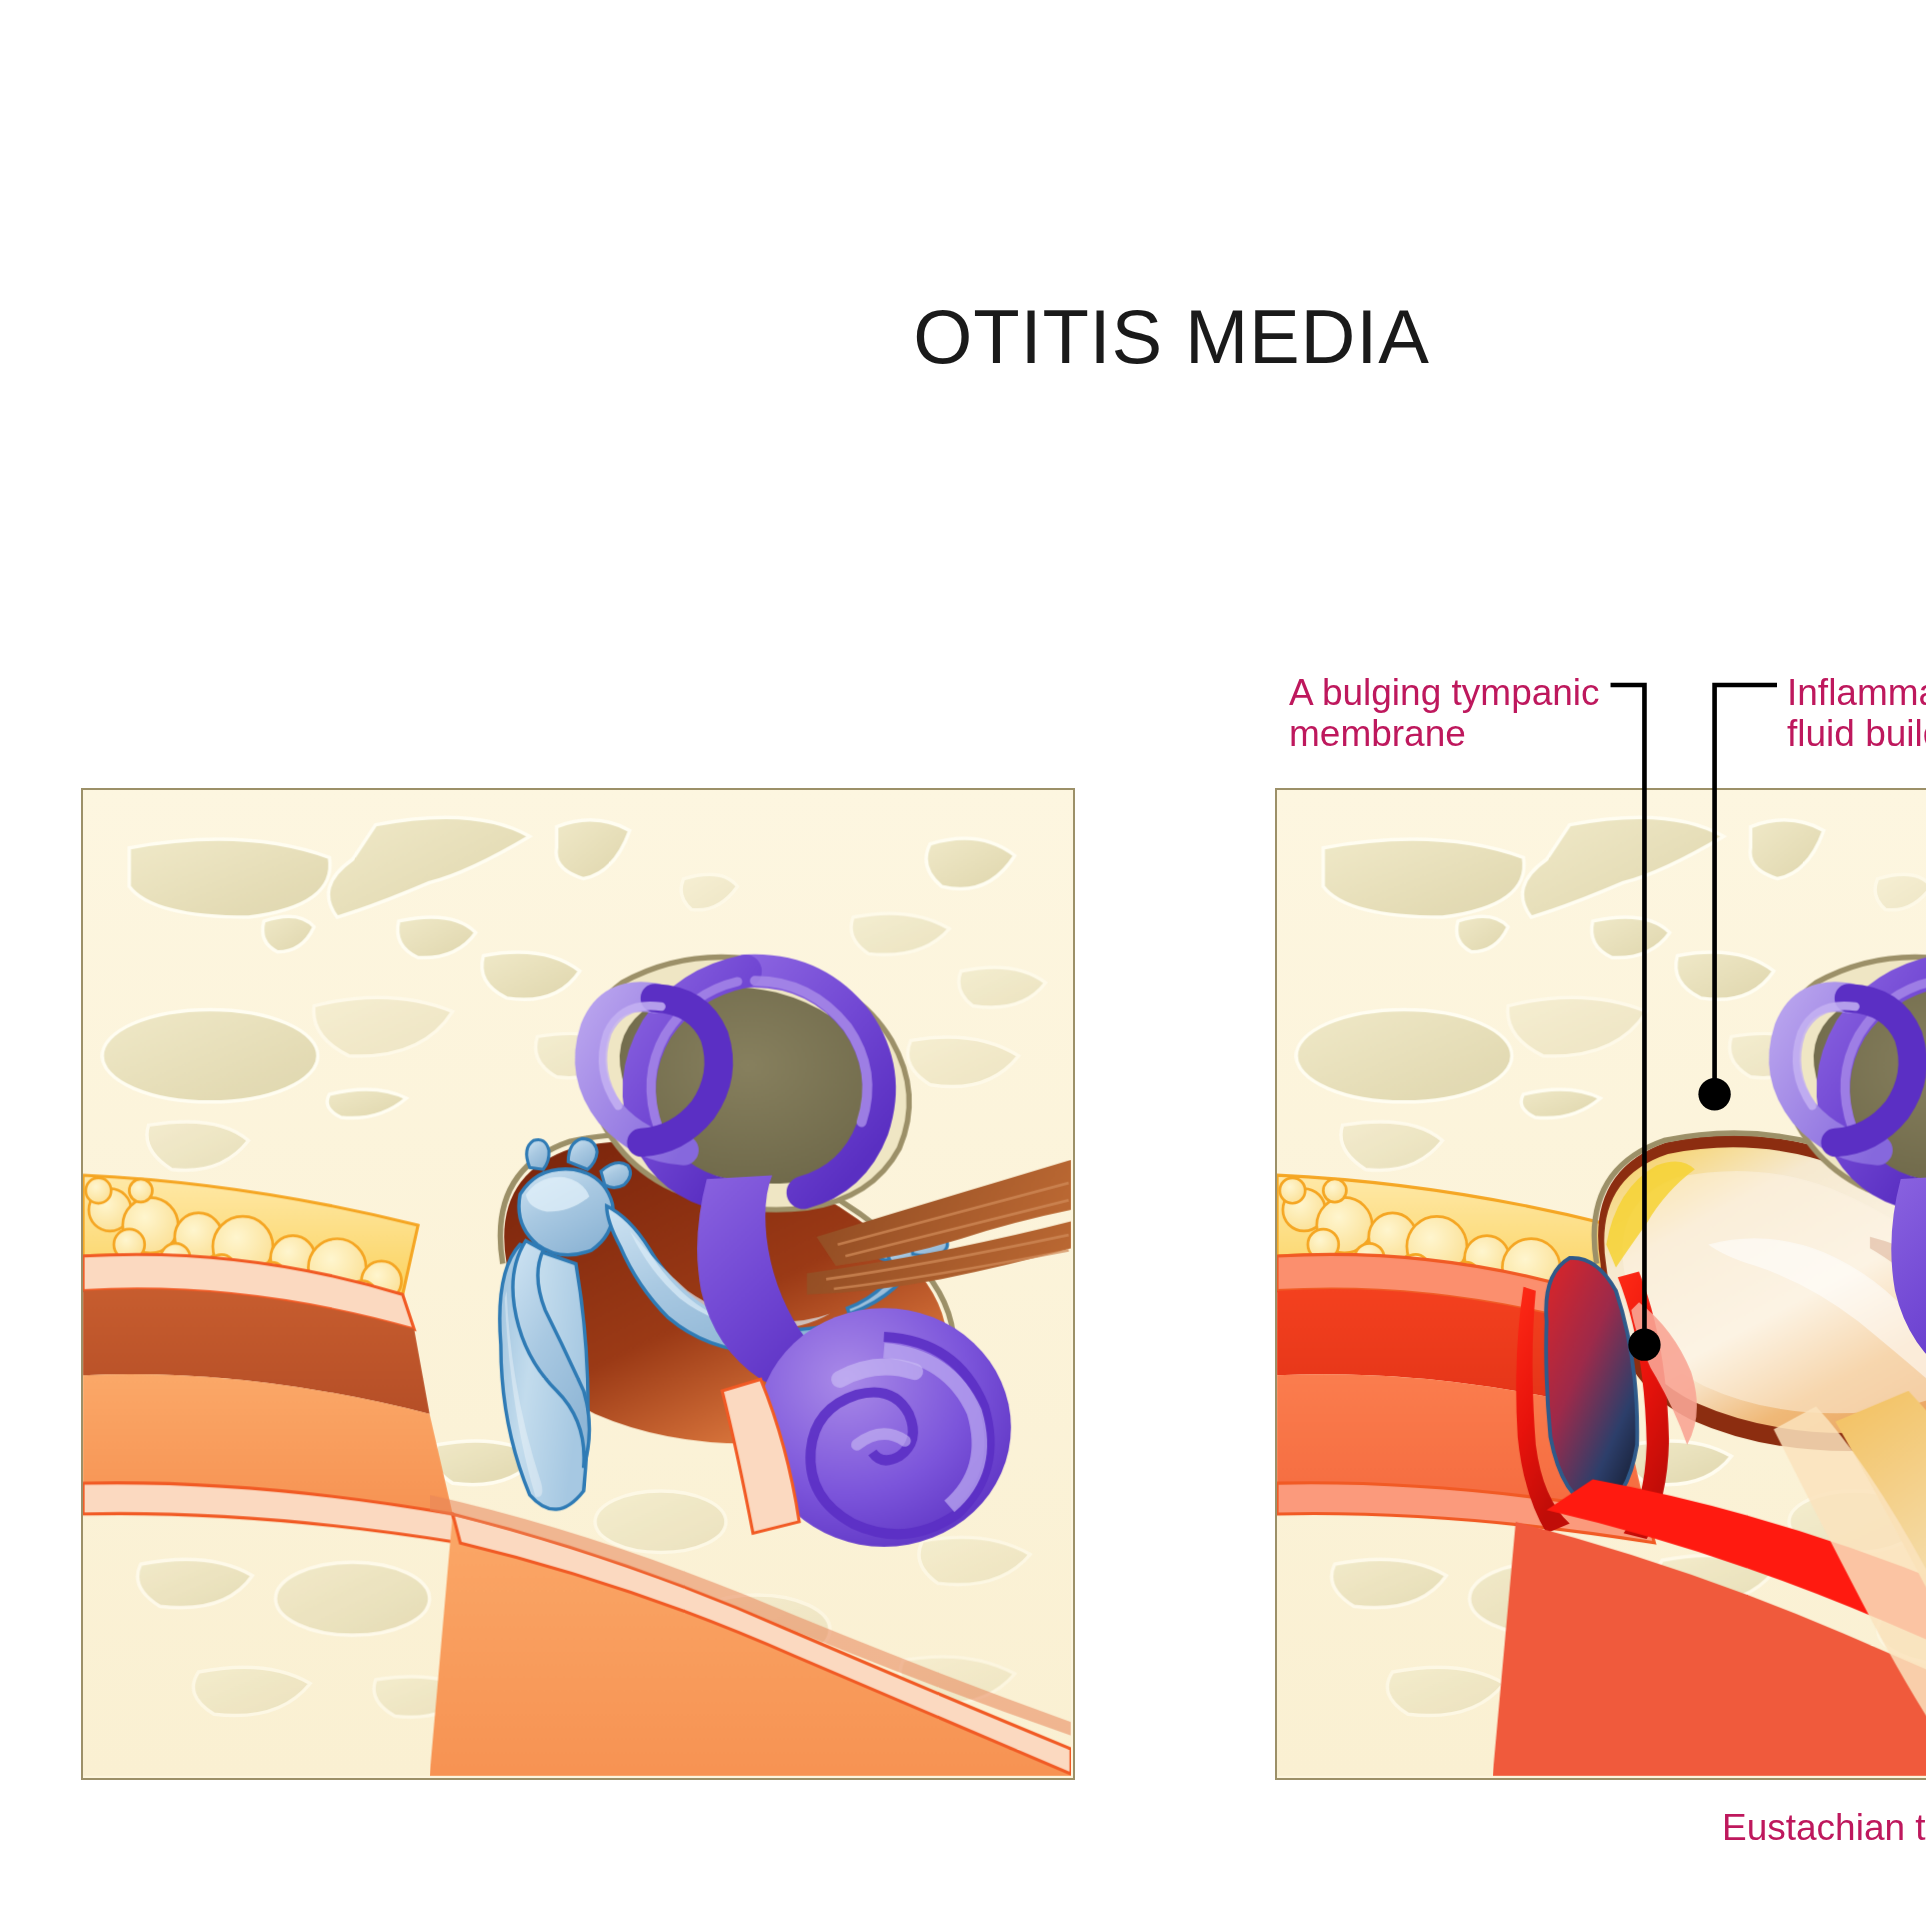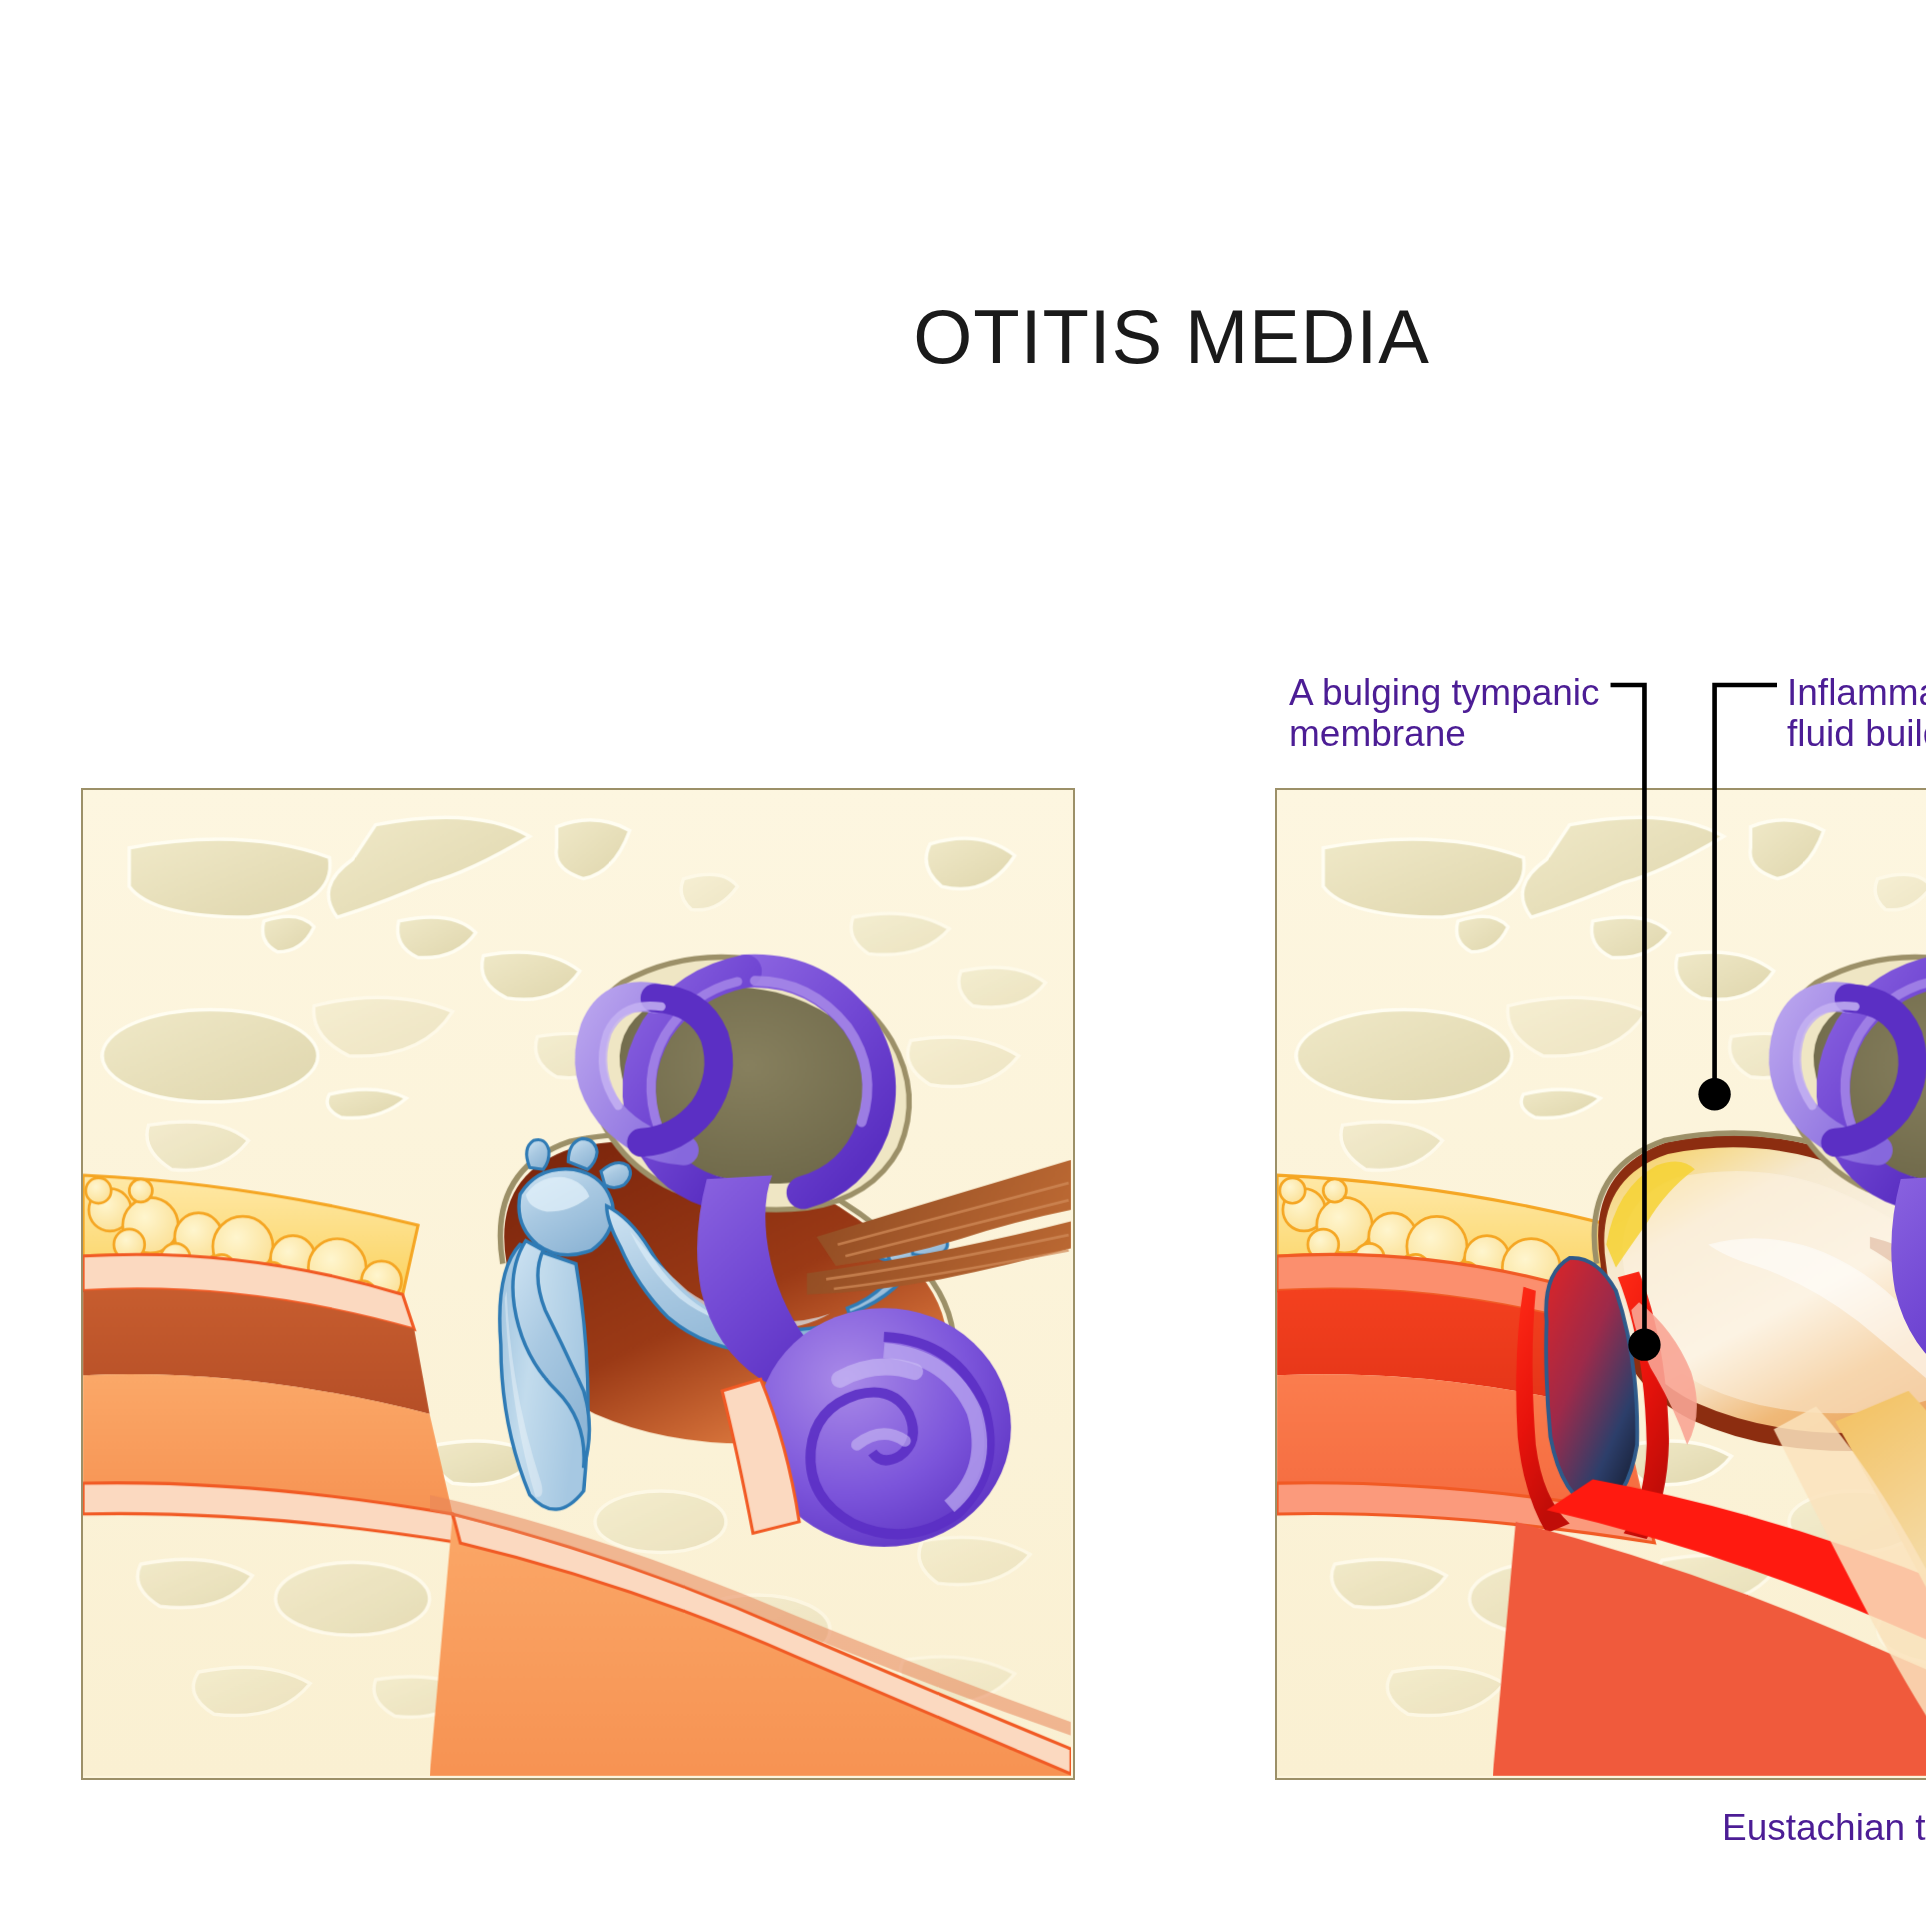--- a/index.html
+++ b/index.html
@@ -12,21 +12,21 @@
   .stage{position:absolute;inset:0;}
   #main-title{
     position:absolute;left:0;top:293px;width:2343px;
     text-align:center;font-size:76px;font-weight:400;
     color:#1a1a1a;letter-spacing:0.8px;
   }
   .panel{position:absolute;top:788px;width:994px;height:992px;
          border:2.7px solid #9c9068;box-sizing:border-box;overflow:hidden;background:#fdf5dd;}
   #panel-healthy{left:81px;}
   #panel-otitis{left:1275px;}
-  .anno{position:absolute;font-size:37px;color:#4c1d95;line-height:1.12;white-space:pre-line;}
+  .anno{position:absolute;font-size:37px;color:#be185d;line-height:1.12;white-space:pre-line;}
   #anno-bulging{left:1289px;top:672px;width:385px;}
   #anno-inflam{left:1787px;top:672px;width:385px;}
   #anno-eustachian{left:1722px;top:1807px;width:512px;text-align:left;}
   svg{display:block;}
   .lead{stroke:#000;stroke-width:12;fill:none;}
   .leaddot{fill:#000;}
 </style>
 </head>
 <body>
 

